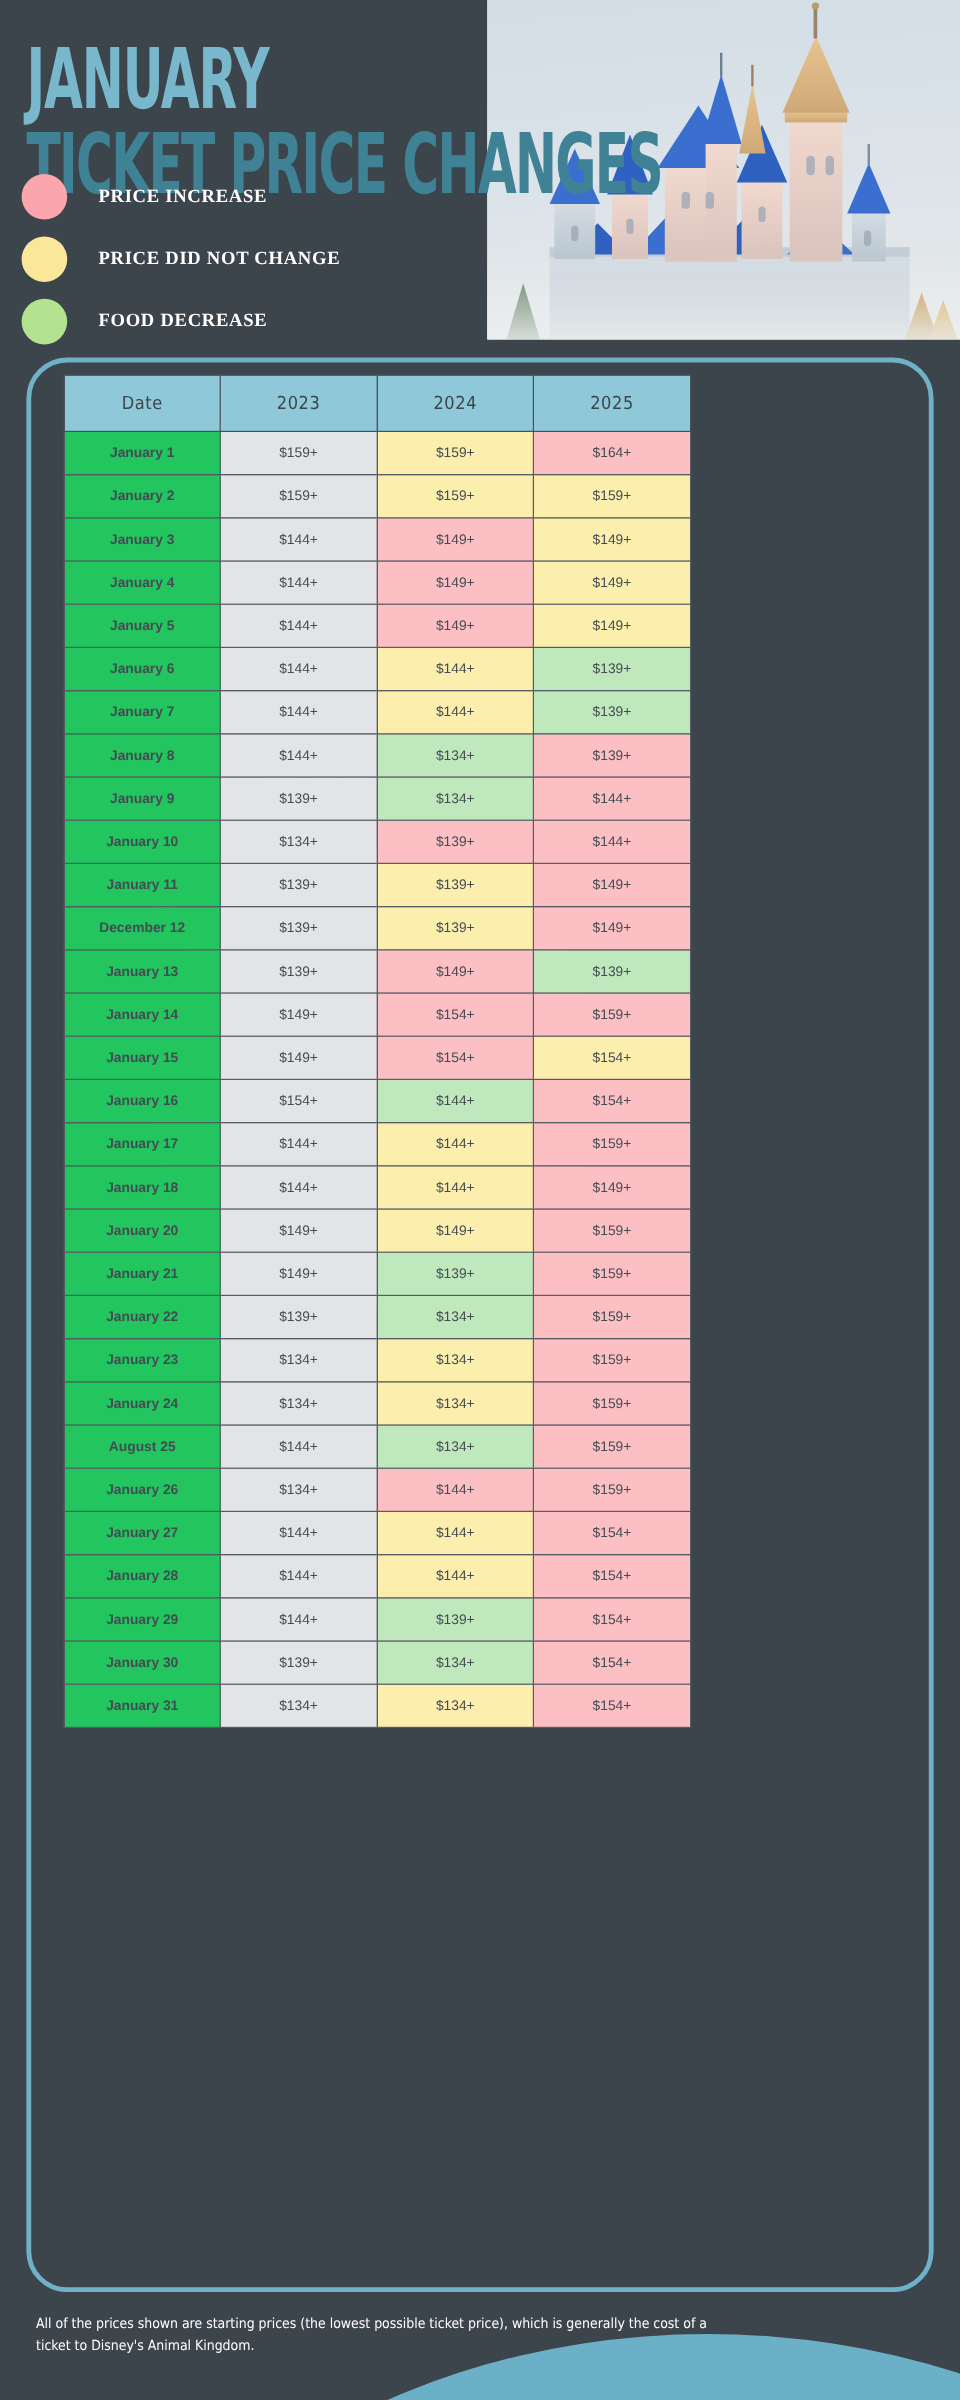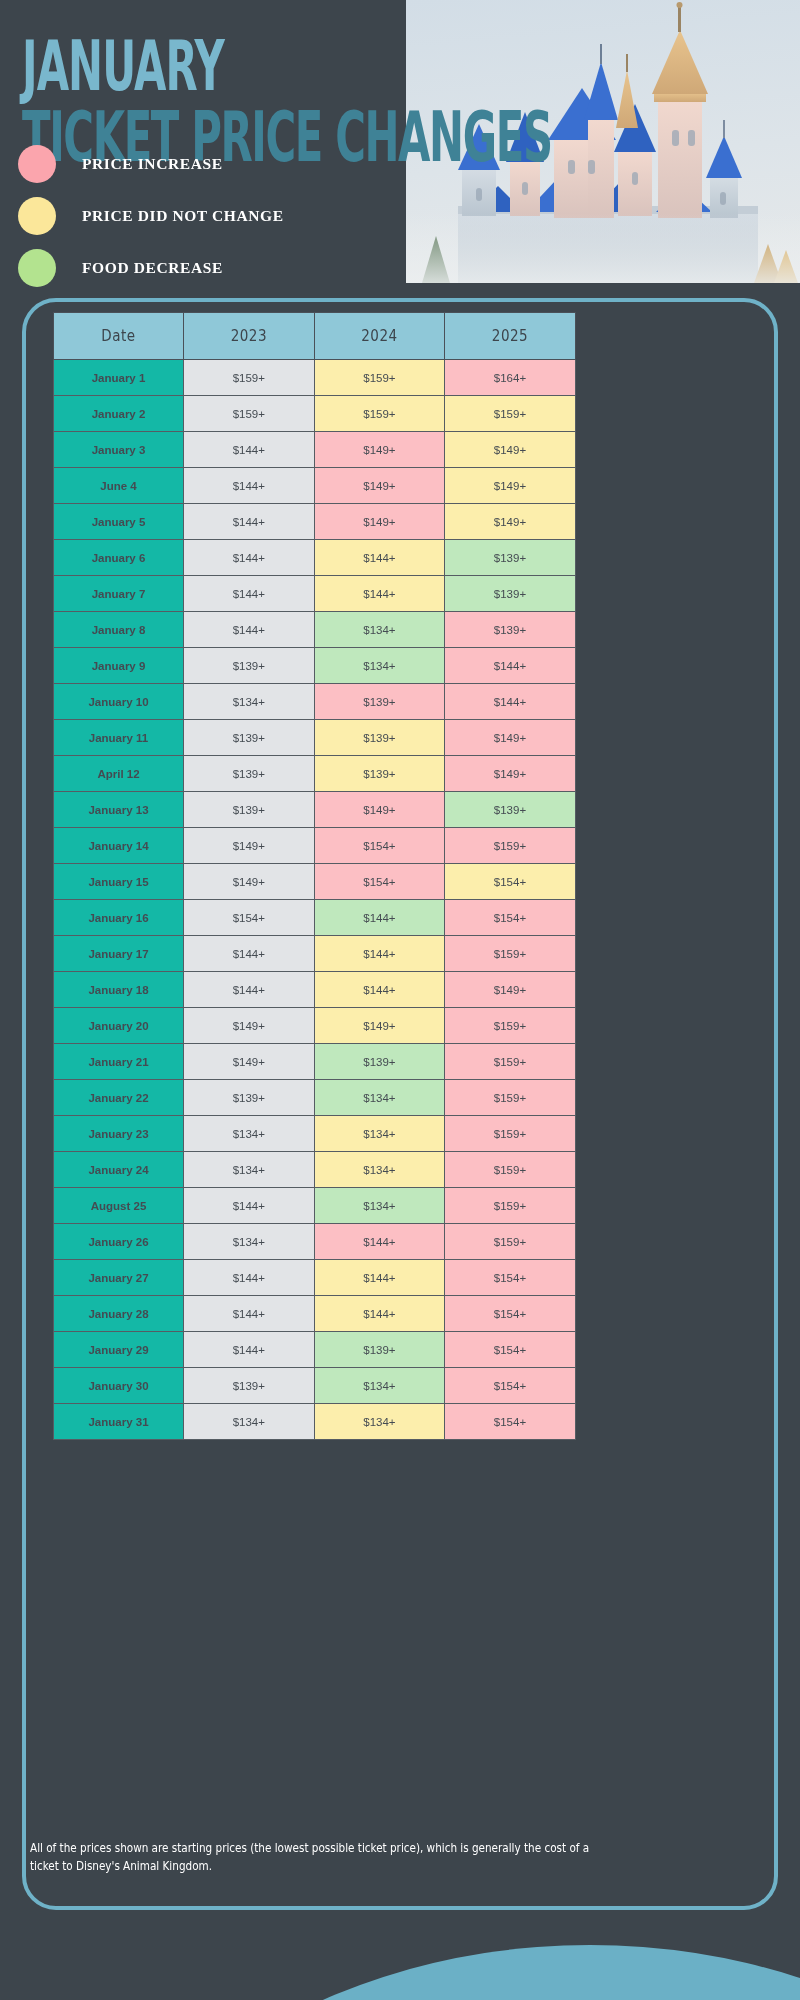--- a/index.html
+++ b/index.html
@@ -136,21 +136,21 @@
   table.price-table td {
     height: 36px;
     border: 1px solid #555c63;
     text-align: center;
     font-size: 11.5px;
     color: #444b52;
     font-family: "Liberation Sans", sans-serif;
   }
   table.price-table td.date-cell {
     font-weight: 700;
-    background: #14b8a6;
+    background: #22c55e;
     font-size: 11.5px;
   }
   td.v-none { background: #e2e4e7; }
   td.inc    { background: #fcbfc4; }
   td.same   { background: #fceeac; }
   td.dec    { background: #bfe8bd; }
 
   
   .watermark {
     position: absolute;
@@ -159,21 +159,21 @@
     width: 470px;
     height: 470px;
     pointer-events: none;
     opacity: .30;
   }
 
   
   .footer-note {
     position: absolute;
     left: 30px;
-    top: 1840px;
+    top: 1928px;
     width: 560px;
     color: #ffffff;
     font-family: "DejaVu Sans Condensed", "DejaVu Sans", sans-serif;
     font-size: 11.6px;
     line-height: 1.55;
     z-index: 4;
   }
 
   .bottom-arc {
     position: absolute;
@@ -324,21 +324,21 @@
           <td class="same">$159+</td>
           <td class="same">$159+</td>
         </tr>
         <tr>
           <td class="date-cell">January 3</td>
           <td class="v-none">$144+</td>
           <td class="inc">$149+</td>
           <td class="same">$149+</td>
         </tr>
         <tr>
-          <td class="date-cell">June 4</td>
+          <td class="date-cell">January 4</td>
           <td class="v-none">$144+</td>
           <td class="inc">$149+</td>
           <td class="same">$149+</td>
         </tr>
         <tr>
           <td class="date-cell">January 5</td>
           <td class="v-none">$144+</td>
           <td class="inc">$149+</td>
           <td class="same">$149+</td>
         </tr>
@@ -372,21 +372,21 @@
           <td class="inc">$139+</td>
           <td class="inc">$144+</td>
         </tr>
         <tr>
           <td class="date-cell">January 11</td>
           <td class="v-none">$139+</td>
           <td class="same">$139+</td>
           <td class="inc">$149+</td>
         </tr>
         <tr>
-          <td class="date-cell">April 12</td>
+          <td class="date-cell">December 12</td>
           <td class="v-none">$139+</td>
           <td class="same">$139+</td>
           <td class="inc">$149+</td>
         </tr>
         <tr>
           <td class="date-cell">January 13</td>
           <td class="v-none">$139+</td>
           <td class="inc">$149+</td>
           <td class="dec">$139+</td>
         </tr>

